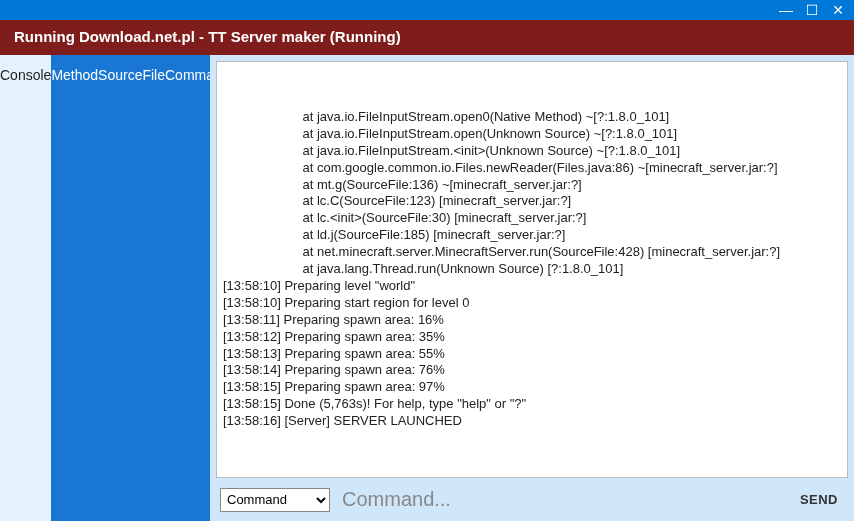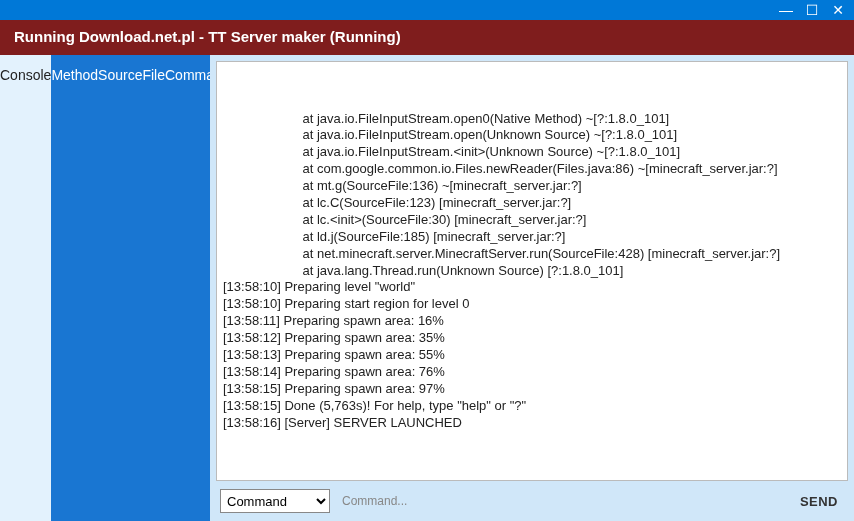--- a/index.html
+++ b/index.html
@@ -115,21 +115,21 @@
   padding: 1px 2px;
   border: 1px solid #888;
   background: #fff;
   height: 24px;
   min-width: 110px;
 }
 .cmd-input {
   flex: 1;
   border: none;
   background: transparent;
-  font-size: 12px;
+  font-size: 20px;
   padding: 2px 4px;
   color: #555;
   outline: none;
   font-style: italic;
 }
 .cmd-input::placeholder {
   color: #888;
   font-style: normal;
 }
 .send-btn {

